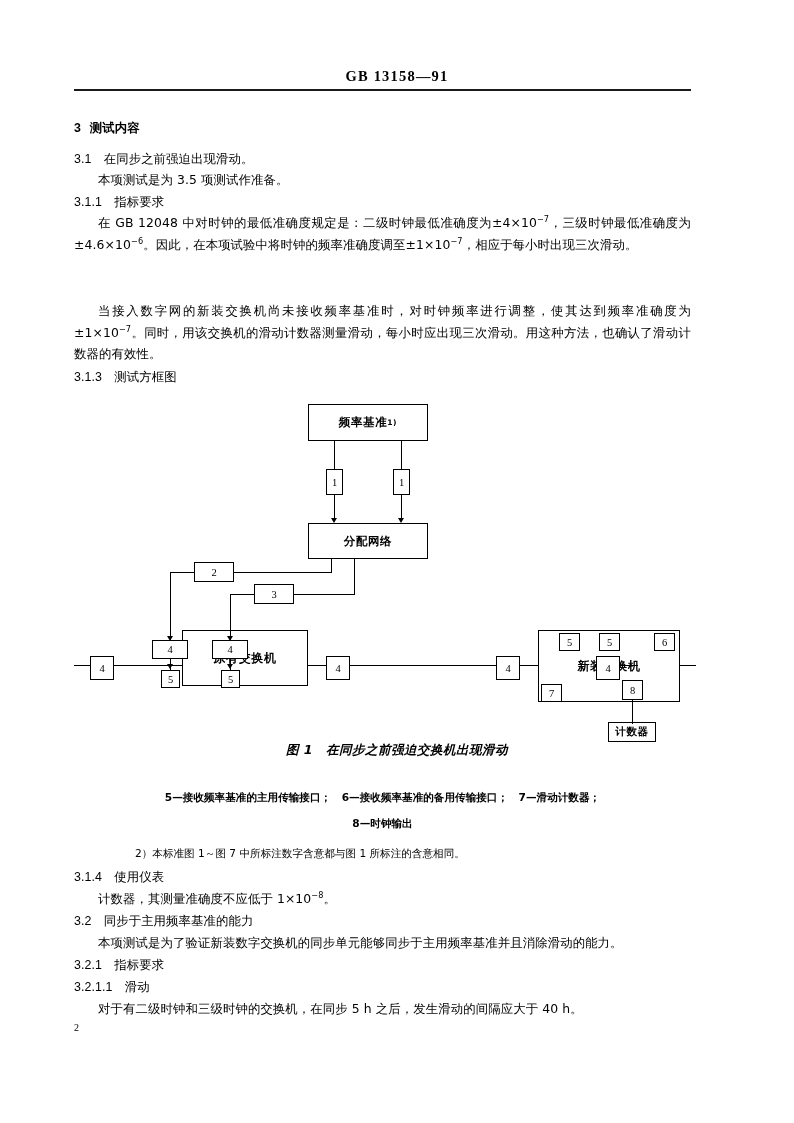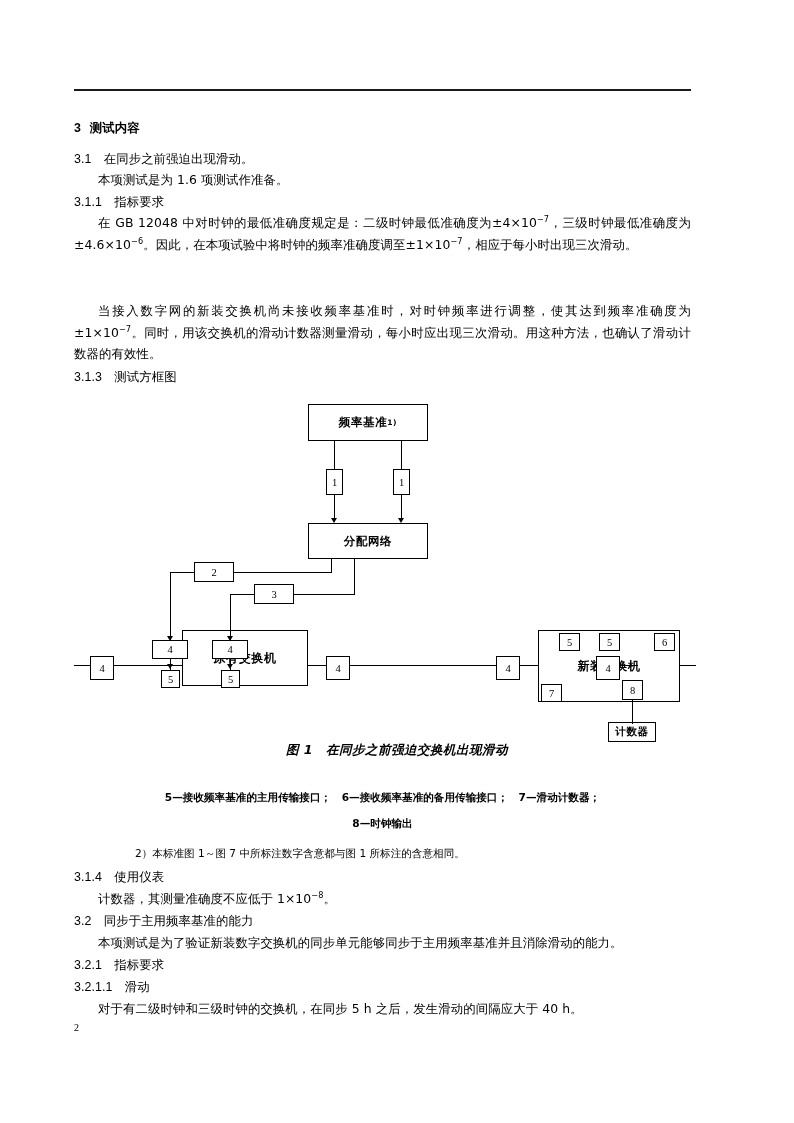--- a/index.html
+++ b/index.html
@@ -154,31 +154,32 @@
     top: 1022px;
     font-size: 10px;
     font-family: "Liberation Serif", serif;
   }
 </style>
 </head>
 <body>
 
 <div id="page">
 
+  <div class="header-title">GB 13158—91</div>
   <div class="header-rule"></div>
 
   <div class="txt heading body-col" style="top:117px;">
     <span class="secnum">3</span>&nbsp;&nbsp;<span>测试内容</span>
   </div>
 
   <div class="txt body-col" style="top:148px;">
     <span class="secnum">3.1</span>&nbsp;&nbsp;&nbsp;<span>在同步之前强迫出现滑动。</span>
   </div>
 
-  <div class="txt body-col indent" style="top:169px;">本项测试是为 1.6 项测试作准备。</div>
+  <div class="txt body-col indent" style="top:169px;">本项测试是为 3.5 项测试作准备。</div>
 
   <div class="txt body-col" style="top:191px;">
     <span class="secnum">3.1.1</span>&nbsp;&nbsp;&nbsp;<span>指标要求</span>
   </div>
 
   <div class="txt body-col indent" style="top:212px;">
     <span>在 GB 12048 中对时钟的最低准确度规定是：二级时钟最低准确度为±4×10</span><sup>−7</sup><span>，三级时钟最低准确度为±4.6×10</span><sup>−6</sup><span>。因此，在本项试验中将时钟的频率准确度调至±1×10</span><sup>−7</sup><span>，相应于每小时出现三次滑动。</span>
   </div>
 
 

